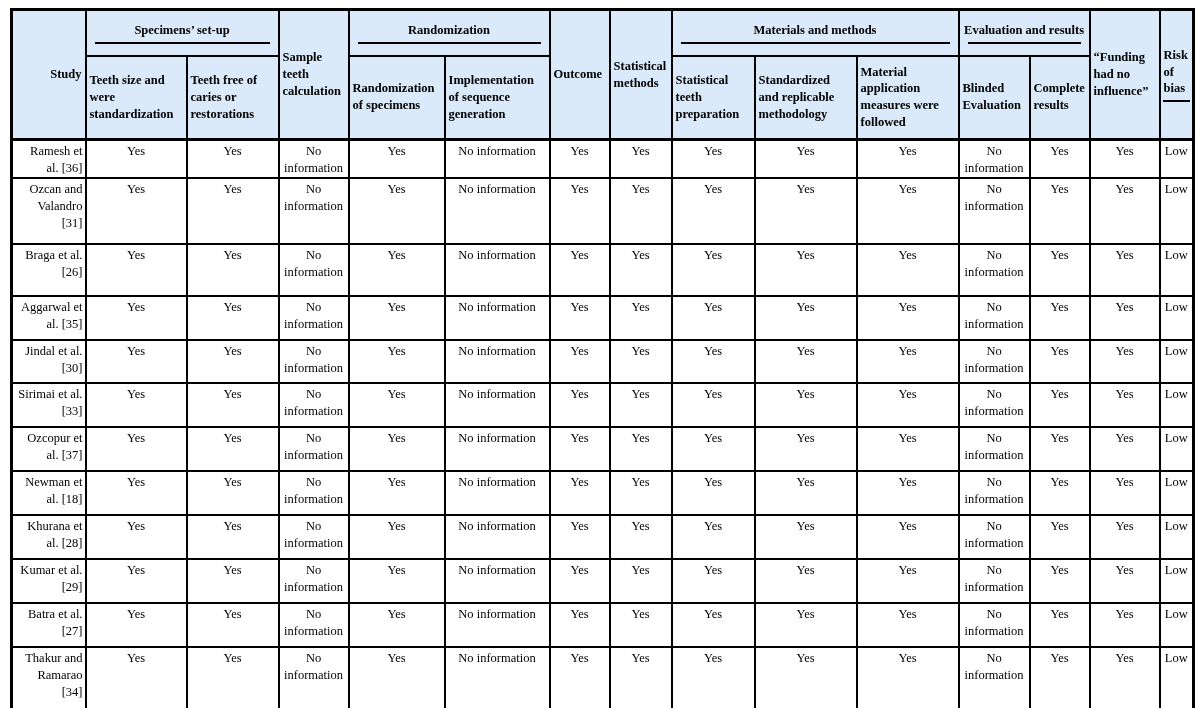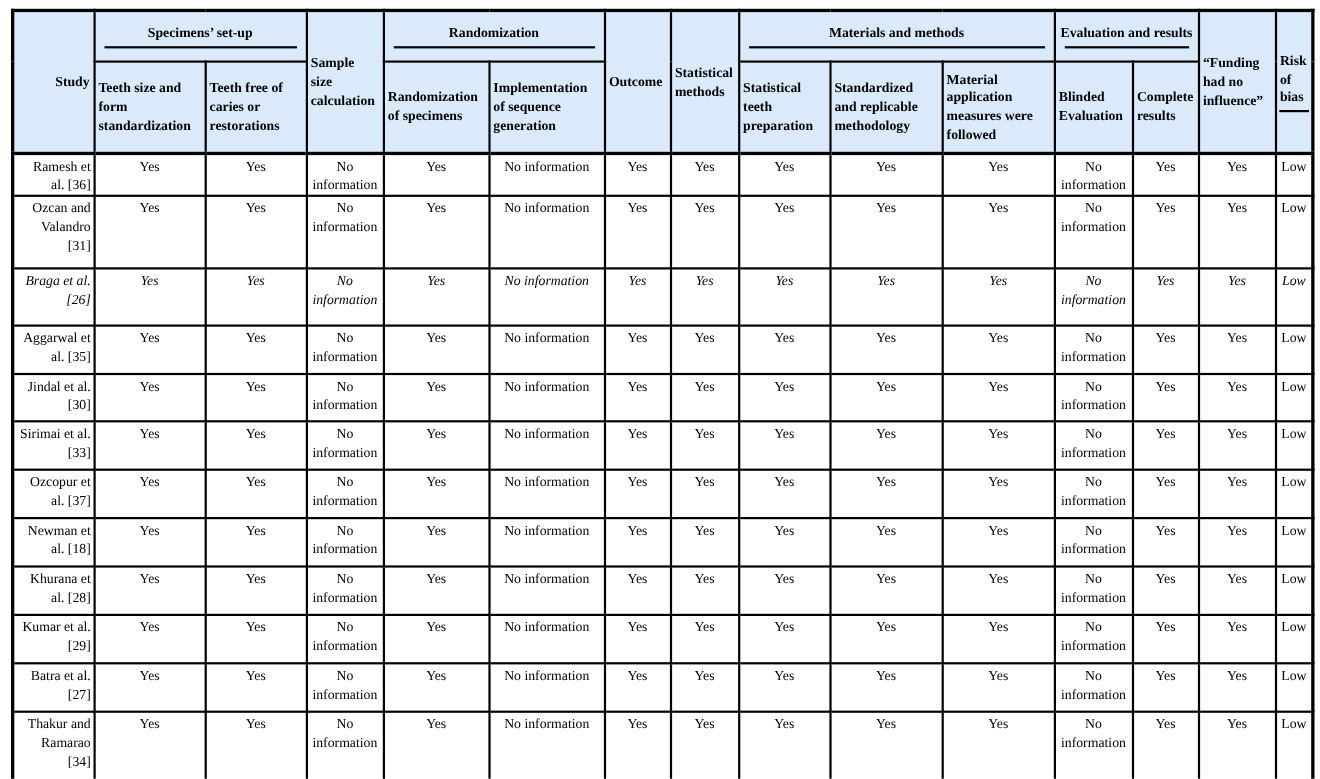--- a/index.html
+++ b/index.html
@@ -66,21 +66,21 @@
     padding: 2px 3px 0 3px;
   }
   tbody td.study {
     text-align: right;
     padding-left: 4px;
     padding-right: 2px;
   }
   tbody tr { height: 44px; }
   tbody tr:nth-child(1)  { height: 34px; }
   tbody tr:nth-child(2)  { height: 66px; }
-  tbody tr:nth-child(3)  { height: 52px; font-style: italic; }
+  tbody tr:nth-child(3)  { height: 52px; }
   tbody tr:nth-child(5)  { height: 43px; margin-top: 28px; }
   tbody tr:nth-child(12) { height: 63px; }
 </style>
 </head>
 <body>
 
 <div class="page">
   <table class="qa-table">
     <colgroup>
       <col style="width:74px">
@@ -101,21 +101,21 @@
     </colgroup>
     <thead>
       <tr class="group-row">
         <th rowspan="2" class="study-h rowspan2">Study</th>
         <th colspan="2">
           <div class="grp-inner">
             <span>Specimens’ set-up</span>
             <span class="grp-rule"></span>
           </div>
         </th>
-        <th rowspan="2" class="rowspan2">Sample size calculation</th>
+        <th rowspan="2" class="rowspan2">Sample teeth calculation</th>
         <th colspan="2">
           <div class="grp-inner">
             <span>Randomization</span>
             <span class="grp-rule"></span>
           </div>
         </th>
         <th rowspan="2" class="rowspan2">Outcome</th>
         <th rowspan="2" class="rowspan2">Statistical methods</th>
         <th colspan="3">
           <div class="grp-inner">
@@ -131,21 +131,21 @@
         </th>
         <th rowspan="2" class="rowspan2">“Funding had no influence”</th>
         <th rowspan="2" class="rowspan2">
           <div class="grp-inner">
             <span>Risk of bias</span>
             <span class="risk-rule"></span>
           </div>
         </th>
       </tr>
       <tr class="sub-row">
-        <th>Teeth size and form standardization</th>
+        <th>Teeth size and were standardization</th>
         <th>Teeth free of caries or restorations</th>
         <th>Randomization of specimens</th>
         <th>Implementation of sequence generation</th>
         <th>Statistical teeth preparation</th>
         <th>Standardized and replicable methodology</th>
         <th>Material application measures were followed</th>
         <th>Blinded Evaluation</th>
         <th>Complete results</th>
       </tr>
     </thead>

